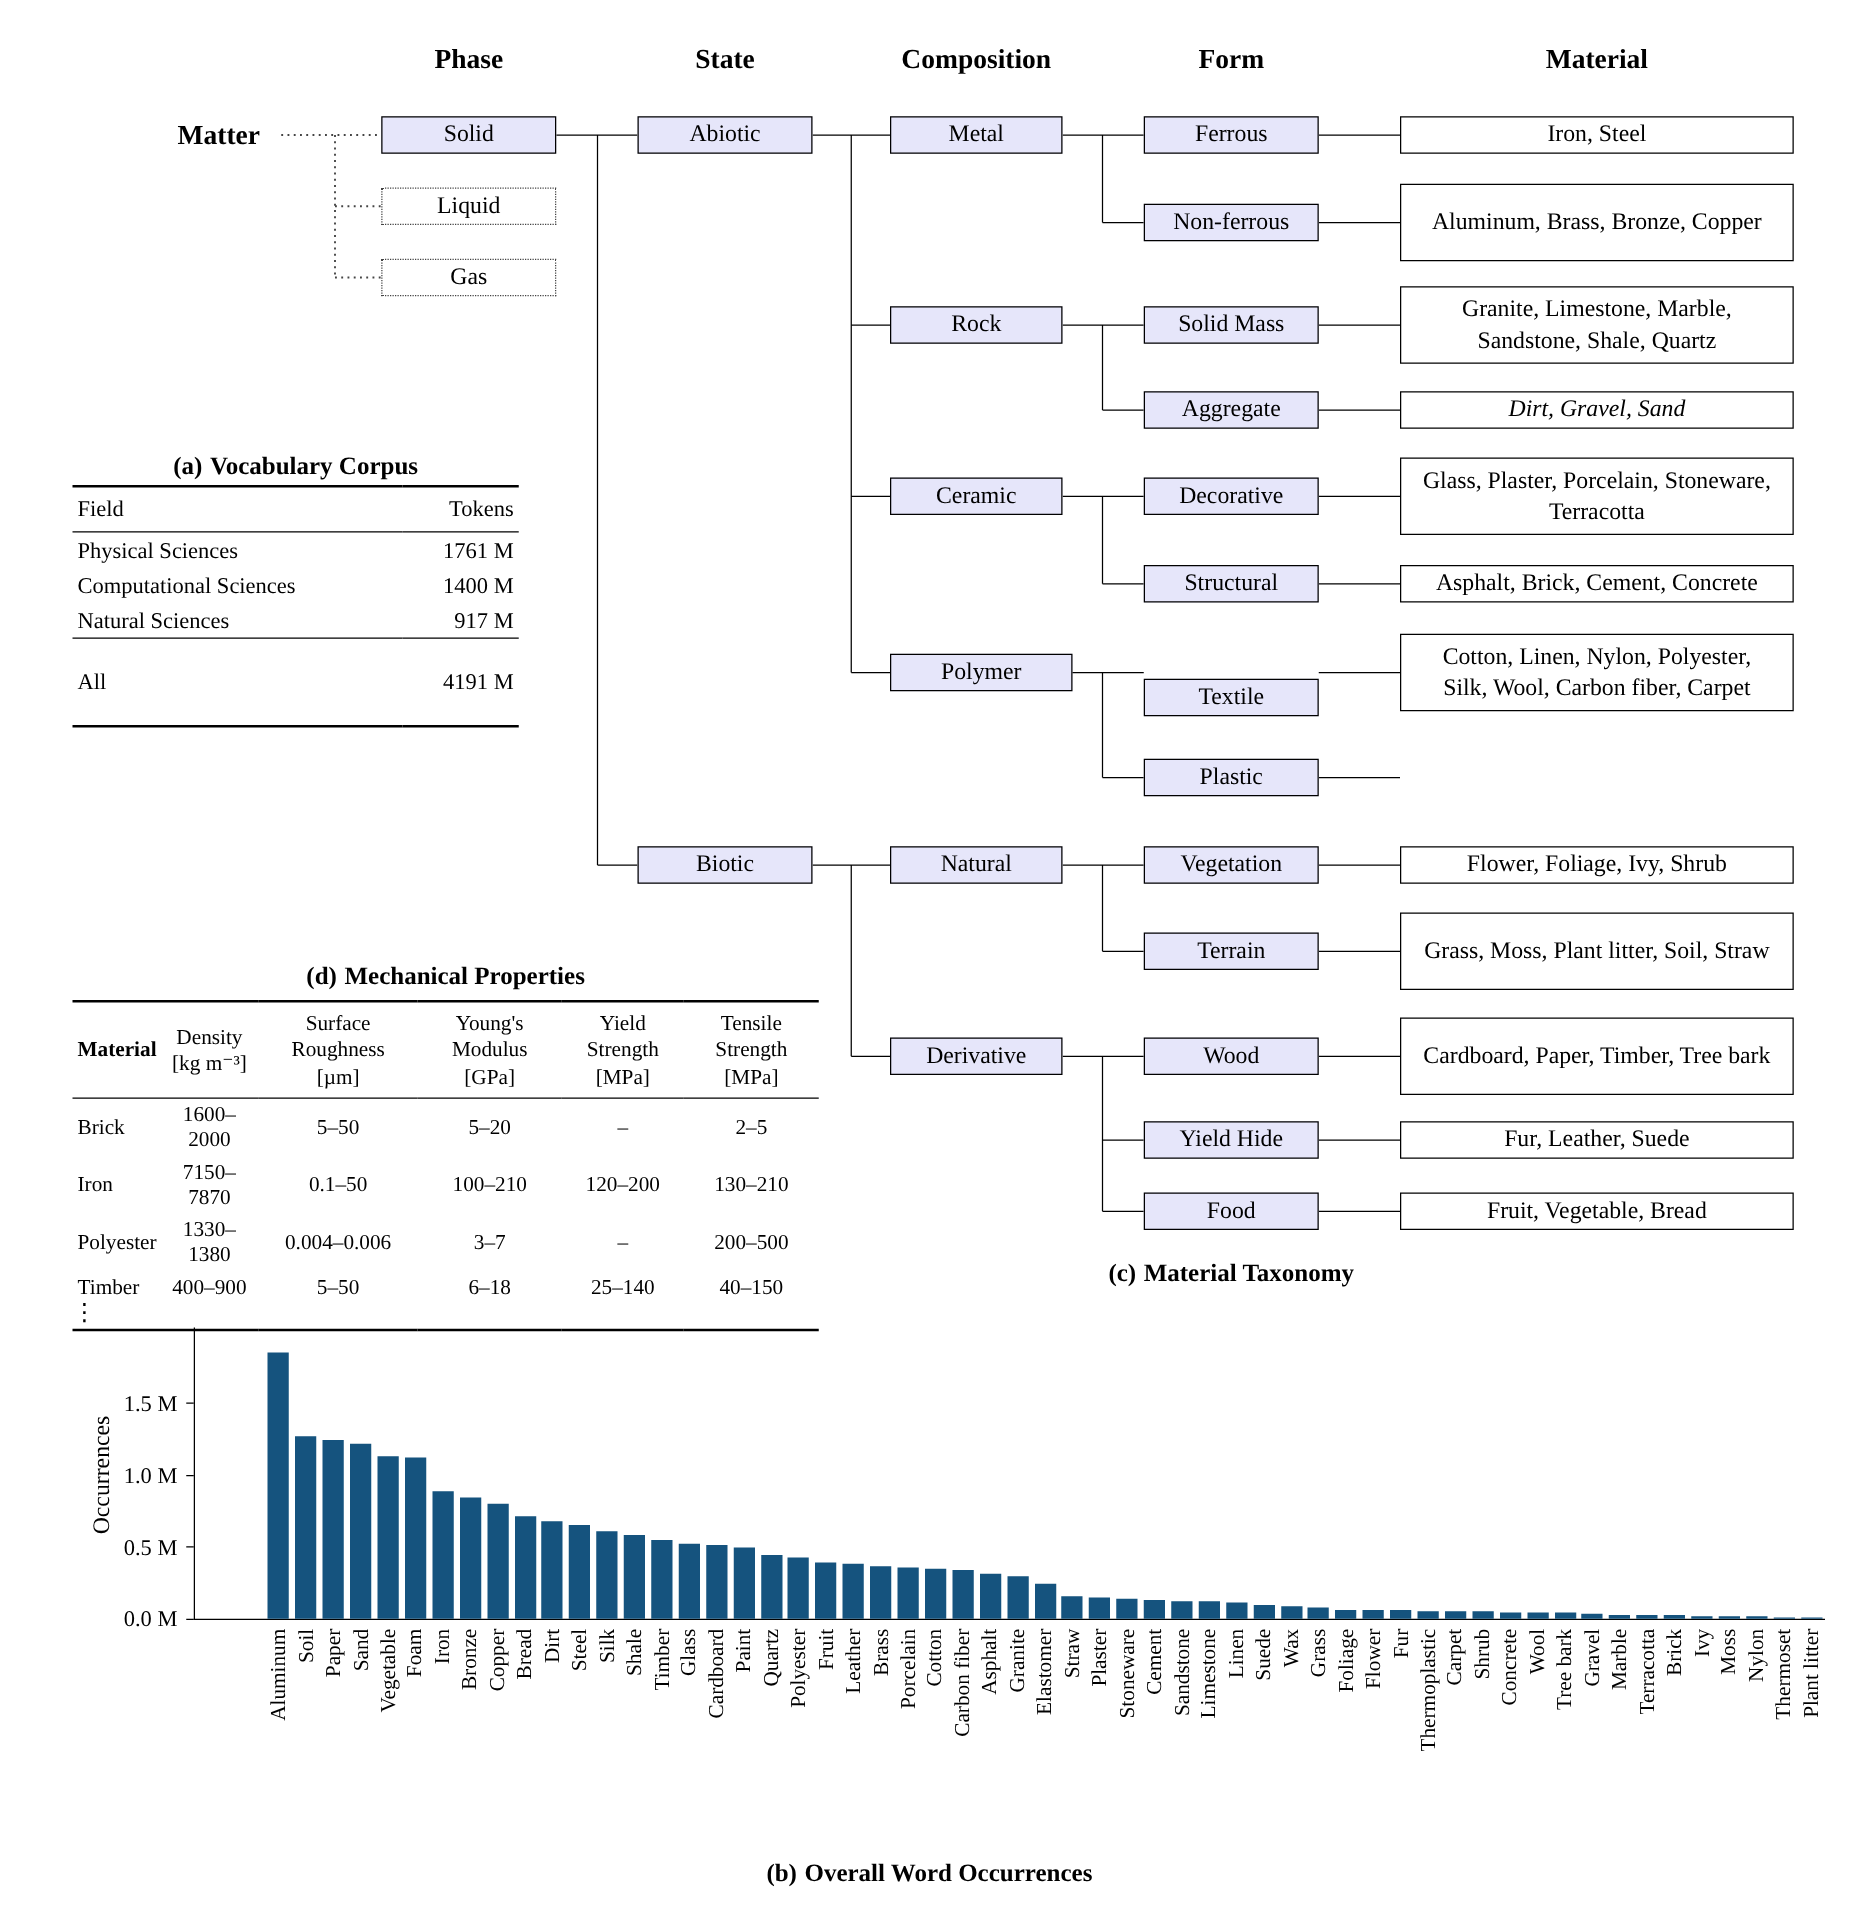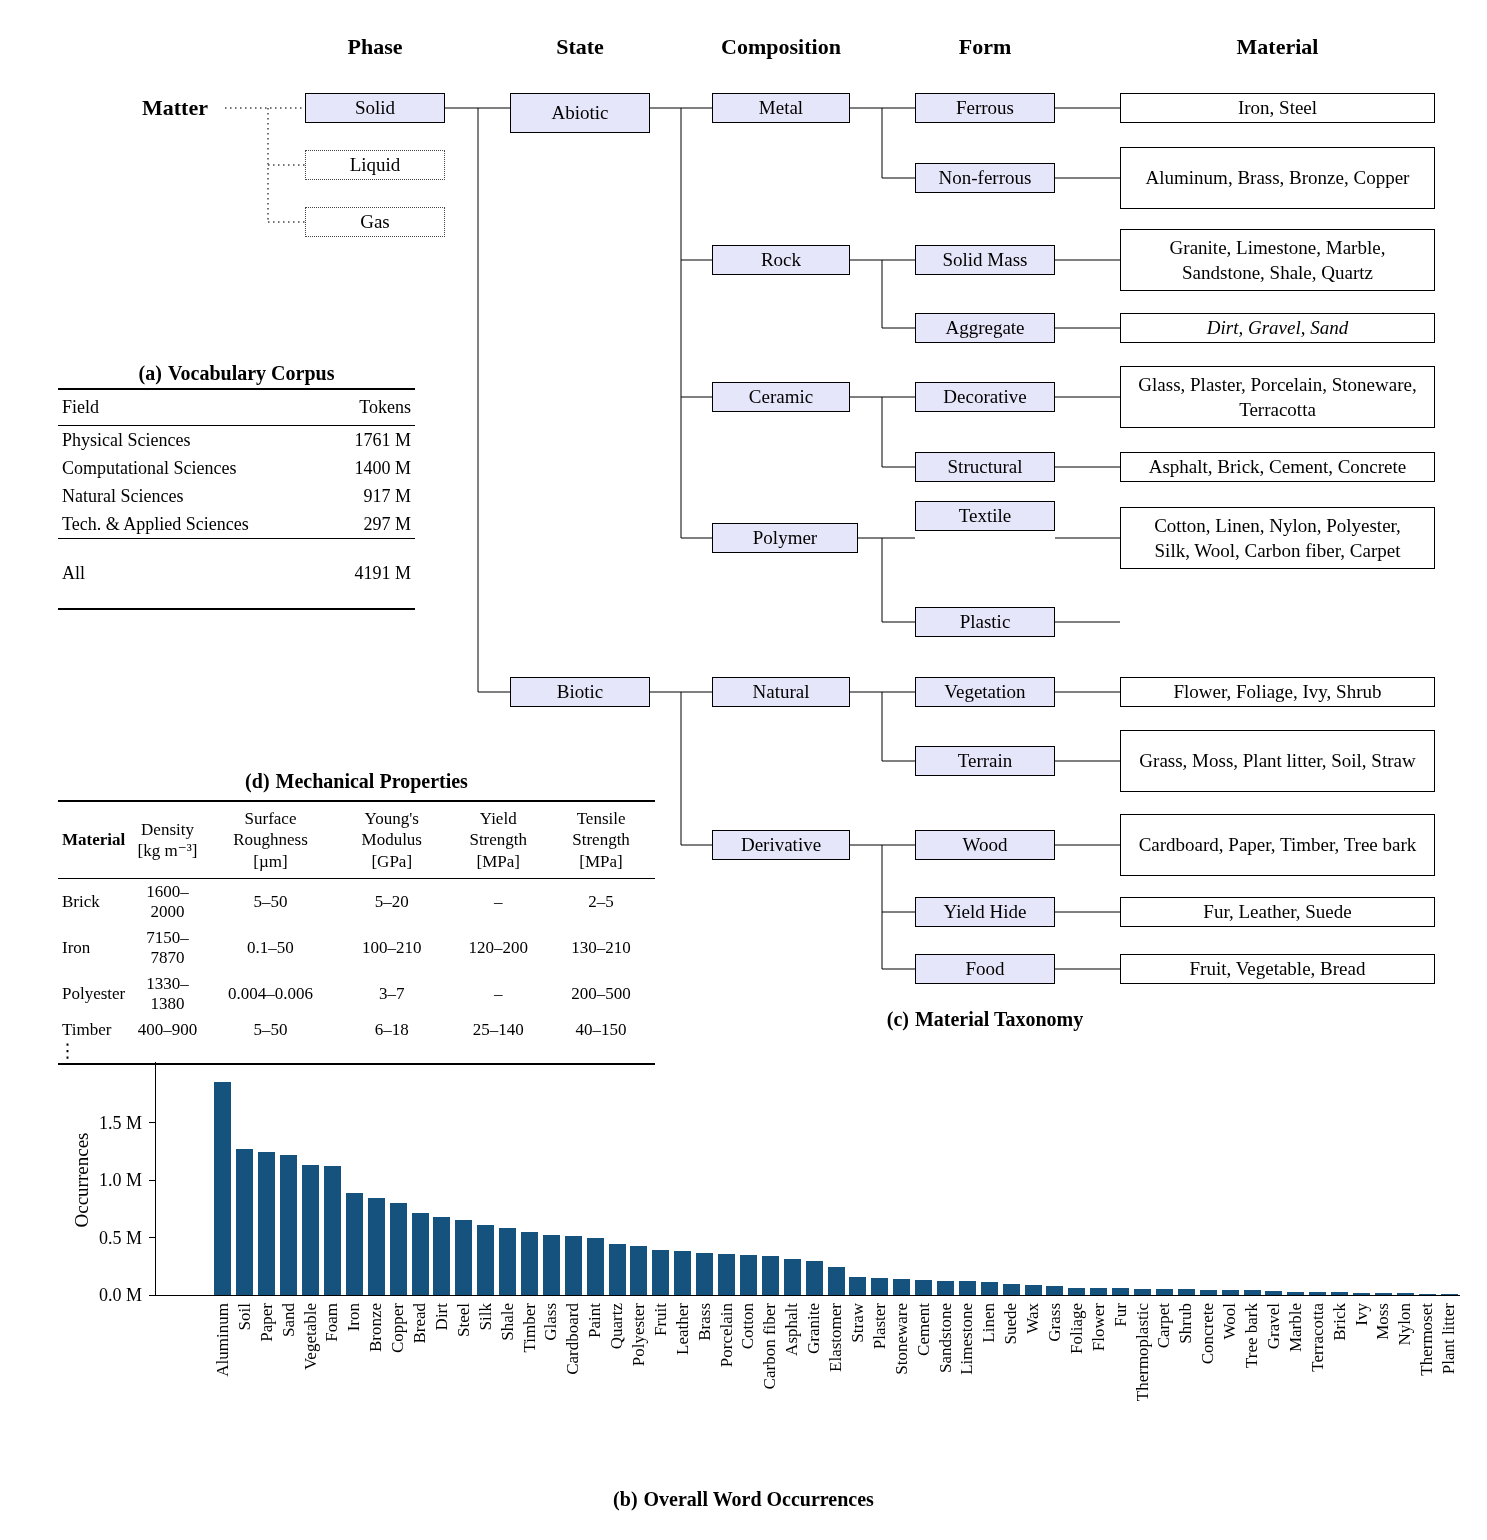--- a/index.html
+++ b/index.html
@@ -125,37 +125,37 @@
   <div class="col-hdr" style="left:700px;top:34px;width:162px;">Composition</div>
   <div class="col-hdr" style="left:915px;top:34px;width:140px;">Form</div>
   <div class="col-hdr" style="left:1120px;top:34px;width:315px;">Material</div>
 
   <div class="root-lbl" style="left:125px;top:95px;width:100px;">Matter</div>
 
   <div class="tax-node" style="left:305px;top:93px;width:140px;height:30px;">Solid</div>
   <div class="tax-node dotted" style="left:305px;top:150px;width:140px;height:30px;">Liquid</div>
   <div class="tax-node dotted" style="left:305px;top:207px;width:140px;height:30px;">Gas</div>
 
-  <div class="tax-node" style="left:510px;top:93px;width:140px;height:40px;">Abiotic</div>
+  <div class="tax-node" style="left:510px;top:93px;width:140px;height:30px;">Abiotic</div>
   <div class="tax-node" style="left:510px;top:677px;width:140px;height:30px;">Biotic</div>
 
   <div class="tax-node" style="left:712px;top:93px;width:138px;height:30px;">Metal</div>
   <div class="tax-node" style="left:712px;top:245px;width:138px;height:30px;">Rock</div>
   <div class="tax-node" style="left:712px;top:382px;width:138px;height:30px;">Ceramic</div>
   <div class="tax-node" style="left:712px;top:523px;width:146px;height:30px;">Polymer</div>
   <div class="tax-node" style="left:712px;top:677px;width:138px;height:30px;">Natural</div>
   <div class="tax-node" style="left:712px;top:830px;width:138px;height:30px;">Derivative</div>
 
   <div class="tax-node" style="left:915px;top:93px;width:140px;height:30px;">Ferrous</div>
   <div class="tax-node" style="left:915px;top:163px;width:140px;height:30px;">Non-ferrous</div>
   <div class="tax-node" style="left:915px;top:245px;width:140px;height:30px;">Solid Mass</div>
   <div class="tax-node" style="left:915px;top:313px;width:140px;height:30px;">Aggregate</div>
   <div class="tax-node" style="left:915px;top:382px;width:140px;height:30px;">Decorative</div>
   <div class="tax-node" style="left:915px;top:452px;width:140px;height:30px;">Structural</div>
-  <div class="tax-node" style="left:915px;top:501px;width:140px;height:30px;">Textile</div>
+  <div class="tax-node" style="left:915px;top:543px;width:140px;height:30px;">Textile</div>
   <div class="tax-node" style="left:915px;top:607px;width:140px;height:30px;">Plastic</div>
   <div class="tax-node" style="left:915px;top:677px;width:140px;height:30px;">Vegetation</div>
   <div class="tax-node" style="left:915px;top:746px;width:140px;height:30px;">Terrain</div>
   <div class="tax-node" style="left:915px;top:830px;width:140px;height:30px;">Wood</div>
   <div class="tax-node" style="left:915px;top:897px;width:140px;height:30px;">Yield Hide</div>
   <div class="tax-node" style="left:915px;top:954px;width:140px;height:30px;">Food</div>
 
   <div class="tax-mat" style="left:1120px;top:93px;width:315px;height:30px;">Iron, Steel</div>
   <div class="tax-mat" style="left:1120px;top:147px;width:315px;height:62px;">Aluminum, Brass, Bronze, Copper</div>
   <div class="tax-mat" style="left:1120px;top:229px;width:315px;height:62px;">Granite, Limestone, Marble, Sandstone, Shale, Quartz</div>
@@ -188,24 +188,20 @@
           <td class="c-field">Physical Sciences</td>
           <td class="c-tokens">1761 M</td>
         </tr>
         <tr>
           <td class="c-field">Computational Sciences</td>
           <td class="c-tokens">1400 M</td>
         </tr>
         <tr>
           <td class="c-field">Natural Sciences</td>
           <td class="c-tokens">917 M</td>
-        </tr>
-        <tr>
-          <td class="c-field">Tech. &amp; Applied Sciences</td>
-          <td class="c-tokens">297 M</td>
         </tr>
         <tr class="total-row">
           <td class="c-field">All</td>
           <td class="c-tokens">4191 M</td>
         </tr>
       </tbody>
   </table>
 
   <div class="caption" style="left:58px;top:770px;width:597px;">
     <b>(d)</b><span>Mechanical Properties</span>

